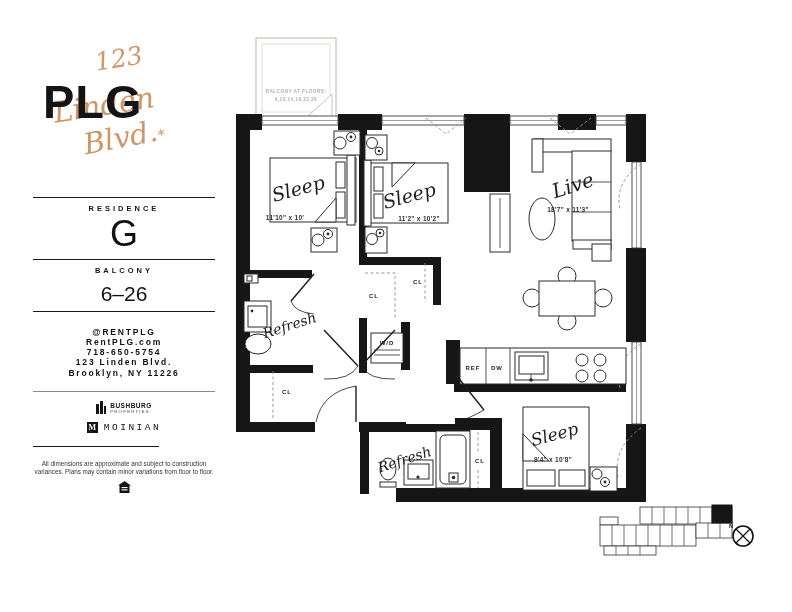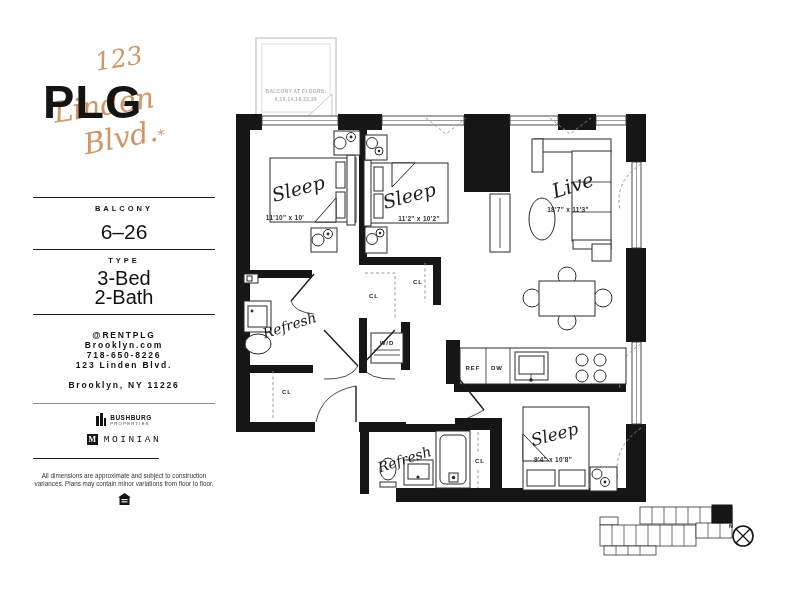--- a/index.html
+++ b/index.html
@@ -19,21 +19,21 @@
             transform:rotate(-11deg);z-index:1;}
   .logo .mark{font-size:14px;}
   .specs{margin-top:23px;border-top:1.5px solid #1a1a1a;text-align:center;}
   .spec-row{border-bottom:1.5px solid #1a1a1a;padding:6px 0 7px;}
   .spec-label{font-size:7.5px;font-weight:bold;letter-spacing:3px;color:#151515;}
   .v-big{font-size:36px;font-weight:500;margin-top:3px;line-height:1;}
   .v-med{font-size:21px;font-weight:500;margin-top:8px;line-height:1;}
   .v-type{font-size:20px;font-weight:500;margin-top:4px;line-height:19px;}
   .contact{margin-top:15px;text-align:center;font-weight:bold;}
   .c-line{font-size:8.5px;letter-spacing:1.8px;margin-top:0;}
-  .c-tight{margin-top:10px;}
+  .c-tight{margin-top:1px;}
   .rule-gray{border:0;border-top:1px solid #8a8a8a;margin:13px 0 0;}
   .partners{margin-top:9px;}
   .partner-row{display:flex;align-items:center;justify-content:center;margin-top:8px;}
   .bush-text{margin-left:4px;text-align:left;}
   .bush-name{font-size:6.5px;font-weight:bold;letter-spacing:.5px;}
   .bush-sub{font-size:4.3px;letter-spacing:1.2px;color:#444;}
   .m-box{width:11px;height:11px;background:#141414;color:#fff;
          font-family:"Liberation Serif",serif;font-size:8px;font-weight:bold;
          display:flex;align-items:center;justify-content:center;}
   .m-name{font-family:Liberation Mono, monospace;font-size:9.5px;letter-spacing:2.5px;
@@ -70,36 +70,33 @@
 
     <div class="logo">
       <span class="script s1">123</span>
       <span class="script s2">Linden</span>
       <span class="script s3"><span>Blvd.</span><span class="mark">*</span></span>
       <span class="plg">PLG</span>
     </div>
 
     <div class="specs">
       <div class="spec-row">
+        <div class="spec-label">RESIDENCE</div>
+        <div class="v-big">G</div>
+      </div>
+      <div class="spec-row">
         <div class="spec-label">BALCONY</div>
         <div class="v-med">6–26</div>
       </div>
-      <div class="spec-row">
-        <div class="spec-label">TYPE</div>
-        <div class="v-type">
-          <div>3-Bed</div>
-          <div>2-Bath</div>
-        </div>
-      </div>
     </div>
 
     <div class="contact">
       <div class="c-line">@RENTPLG</div>
-      <div class="c-line">Brooklyn.com</div>
-      <div class="c-line">718-650-8226</div>
+      <div class="c-line">RentPLG.com</div>
+      <div class="c-line">718-650-5754</div>
       <div class="c-line">123 Linden Blvd.</div>
       <div class="c-line c-tight">Brooklyn, NY 11226</div>
     </div>
 
     <hr class="rule-gray">
 
     <div class="partners">
       <div class="partner-row">
         <svg width="10" height="13" viewBox="0 0 10 13">
           <rect x="0" y="3" width="3" height="10" fill="#141414"></rect>

